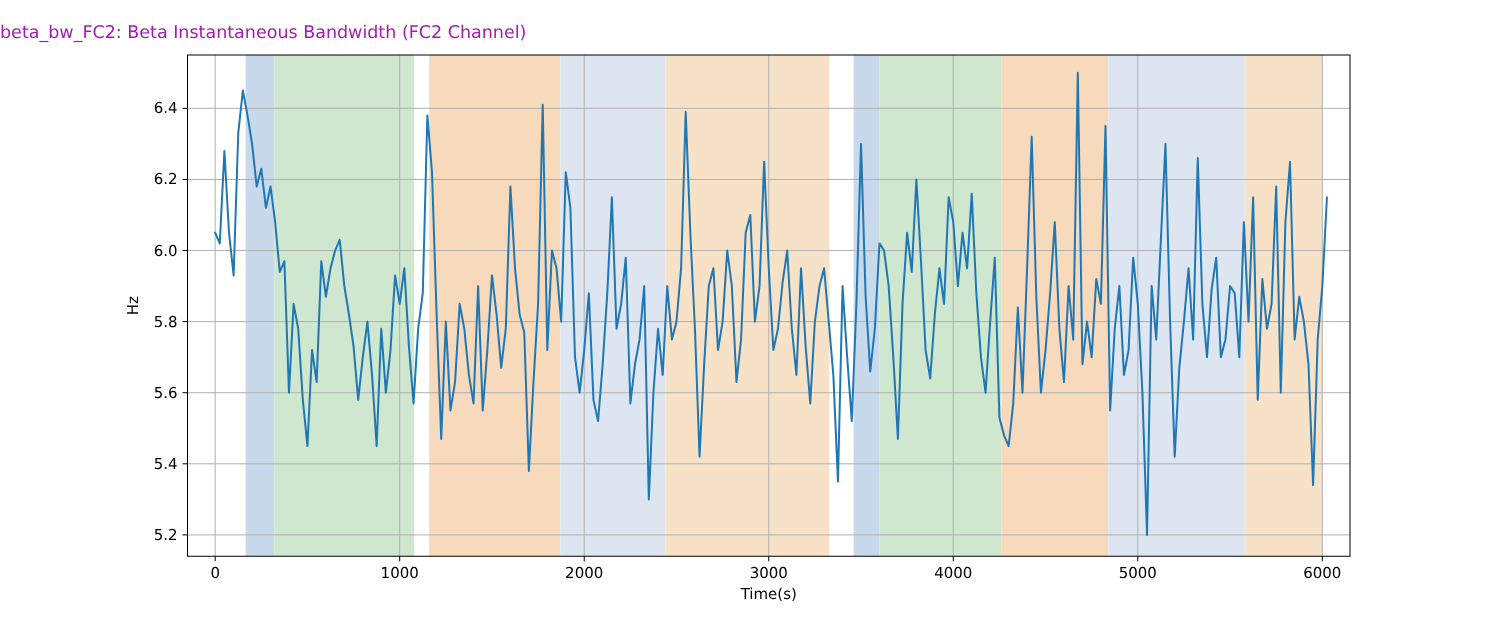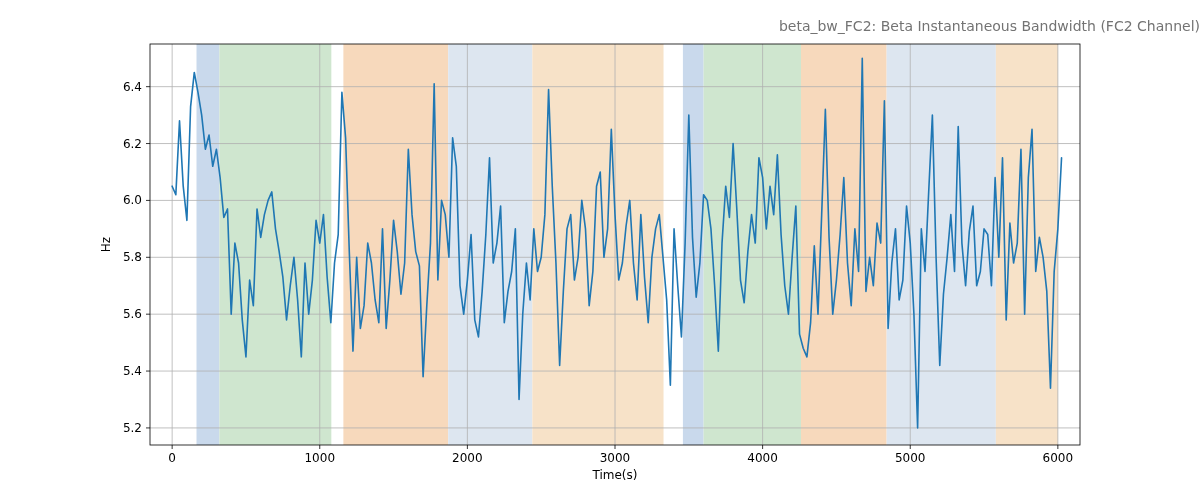--- a/index.html
+++ b/index.html
@@ -13,23 +13,23 @@
   #chart-container {
     position: relative;
     width: 1200px;
     height: 500px;
   }
   #chart-title {
     position: absolute;
     top: 18px;
     left: 0;
     width: 1200px;
-    text-align: right;
+    text-align: left;
     font-size: 14px;
-    color: #737373;
+    color: #a21caf;
   }
   svg { display: block; }
   .axis text {
     font-size: 12px;
     fill: #000;
   }
   .axis-label {
     font-size: 12px;
     fill: #000;
   }

